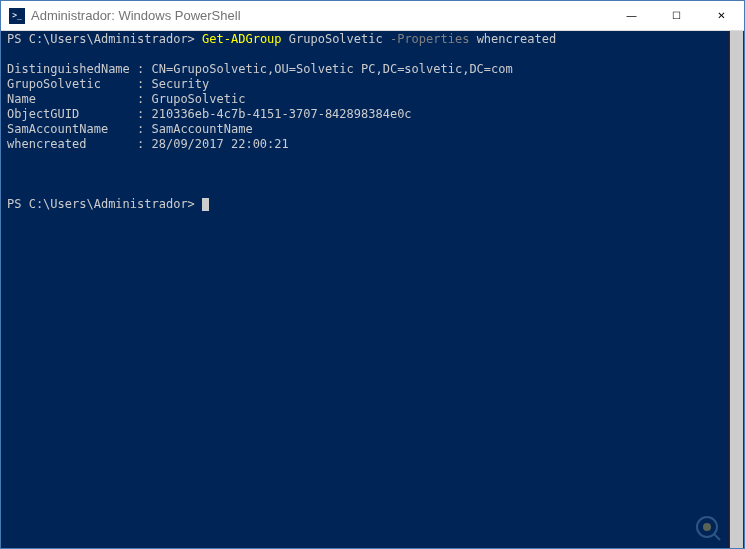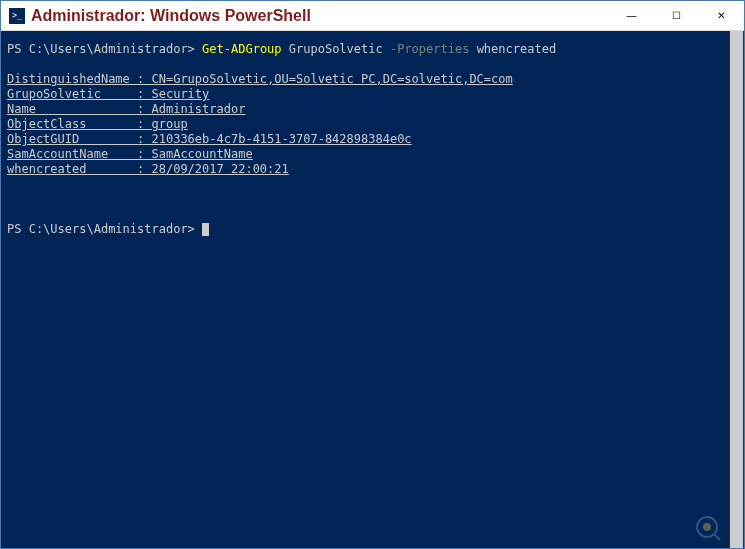--- a/index.html
+++ b/index.html
@@ -40,44 +40,43 @@
       justify-content: center;
     }
     .titlebar-icon::after {
       content: ">_";
       color: #fff;
       font-size: 8px;
       font-family: monospace;
       line-height: 1;
     }
     .titlebar-text {
-      font-size: 16px;
-      color: #7f1d1d;
+      font-size: 13px;
+      color: #737373;
       flex: 1;
-      font-weight: bold;
     }
     .titlebar-controls {
       display: flex;
       height: 100%;
     }
     .titlebar-btn {
       width: 45px;
       height: 100%;
       display: flex;
       align-items: center;
       justify-content: center;
       font-size: 10px;
       font-family: "Segoe UI", sans-serif;
       color: #000;
       cursor: pointer;
     }
     .terminal {
       flex: 1;
       background: #012456;
-      padding: 11px 6px;
+      padding: 1px 6px;
       font-family: Consolas, "Lucida Console", monospace;
       font-size: 12px;
       line-height: 15px;
       color: #cccccc;
       overflow: hidden;
       position: relative;
     }
     .scrollbar {
       position: absolute;
       right: 0;
@@ -109,21 +108,20 @@
     }
     .cmd-param {
       color: #808080;
     }
     .cmd-value {
       color: #cccccc;
     }
     .output-line {
       white-space: pre;
       color: #cccccc;
-      text-decoration: underline;
     }
     .blank-line {
       height: 15px;
     }
     .cursor {
       display: inline-block;
       width: 7px;
       height: 13px;
       background: #cccccc;
       vertical-align: text-bottom;
@@ -149,22 +147,21 @@
       <div class="titlebar-btn">☐</div>
       <div class="titlebar-btn close">✕</div>
     </div>
   </div>
   <div class="terminal">
     <div class="prompt-line"><span class="prompt-path">PS C:\Users\Administrador&gt; </span><span class="cmd-cmdlet">Get-ADGroup</span><span class="cmd-arg"> GrupoSolvetic </span><span class="cmd-param">-Properties</span><span class="cmd-value"> whencreated</span></div>
     <div id="output-container">
         <div class="blank-line"></div>
         <div class="output-line">DistinguishedName : CN=GrupoSolvetic,OU=Solvetic PC,DC=solvetic,DC=com</div>
         <div class="output-line">GrupoSolvetic     : Security</div>
-        <div class="output-line">Name              : Administrador</div>
-        <div class="output-line">ObjectClass       : group</div>
+        <div class="output-line">Name              : GrupoSolvetic</div>
         <div class="output-line">ObjectGUID        : 210336eb-4c7b-4151-3707-842898384e0c</div>
         <div class="output-line">SamAccountName    : SamAccountName</div>
         <div class="output-line">whencreated       : 28/09/2017 22:00:21</div>
         <div class="blank-line"></div>
         <div class="blank-line"></div>
         <div class="blank-line"></div>
       </div>
     <div class="prompt-line"><span class="prompt-path">PS C:\Users\Administrador&gt; </span><span class="cursor"></span></div>
     <div class="scrollbar">
       <div class="scrollbar-thumb"></div>

